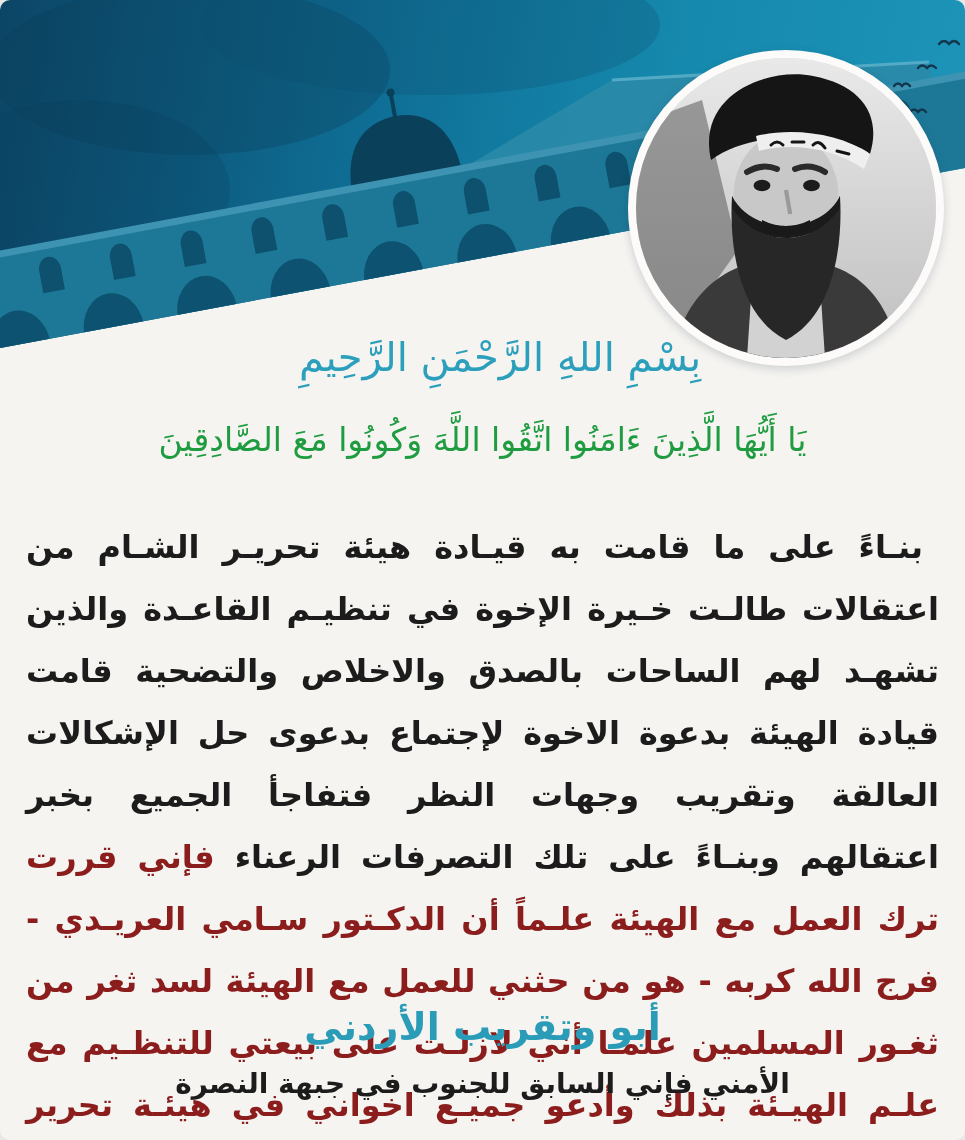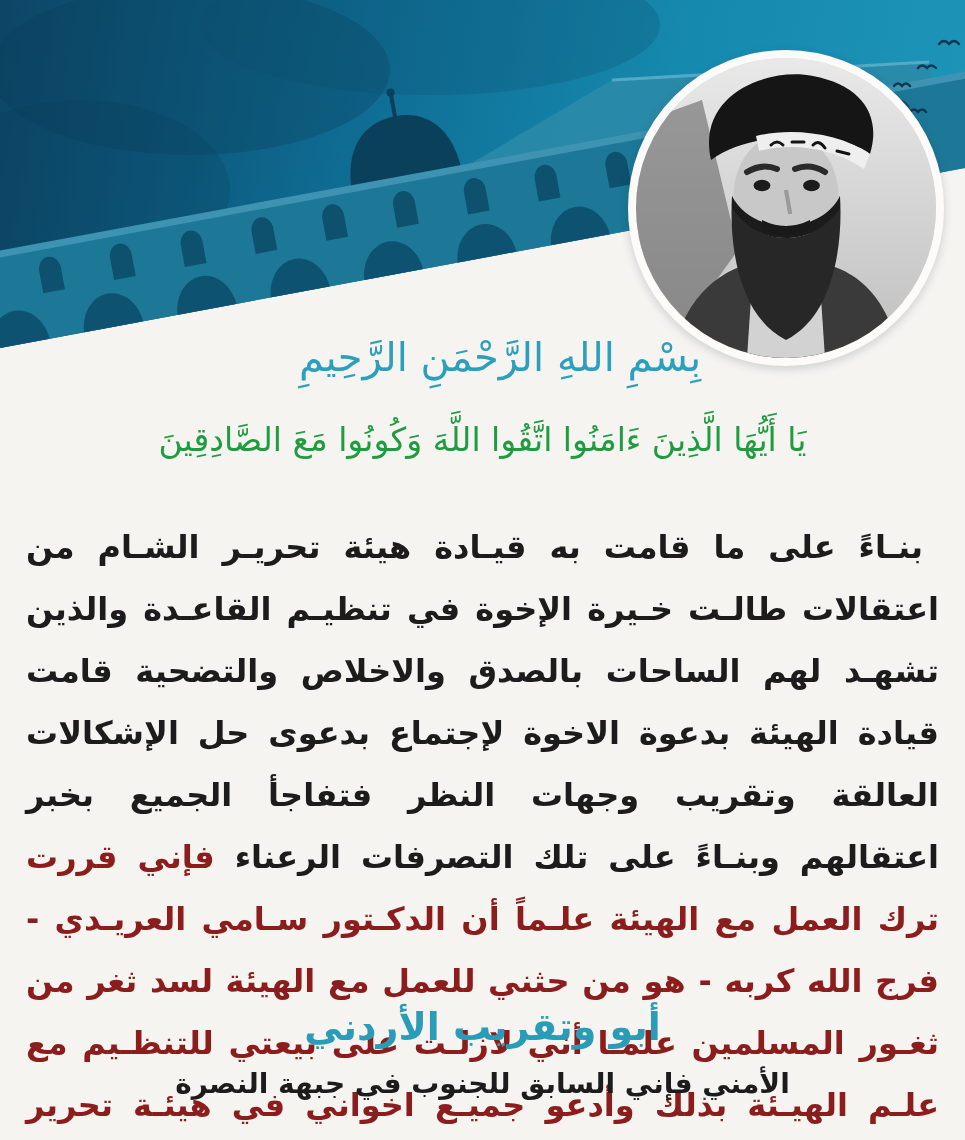--- a/index.html
+++ b/index.html
@@ -3,20 +3,21 @@
 <meta charset="utf-8">
 <style>
   html,body{margin:0;padding:0;background:#e9e8e6;}
   .canvas{
     position:relative;
     width:965px;height:1140px;
     margin:0 auto;
     background:#f5f4f1;
     overflow:hidden;
     font-family:"DejaVu Sans",sans-serif;
+    border-radius:10px;
   }
 
   
   .header-band{
     position:absolute;top:0;left:0;width:965px;height:360px;
     clip-path:polygon(0 0,965px 0,965px 168px,0 348px);
     background:linear-gradient(100deg,#0c4566 0%,#0f6e95 38%,#168aae 68%,#1d95b9 100%);
   }
   .header-band svg{position:absolute;top:0;left:0;}
 

